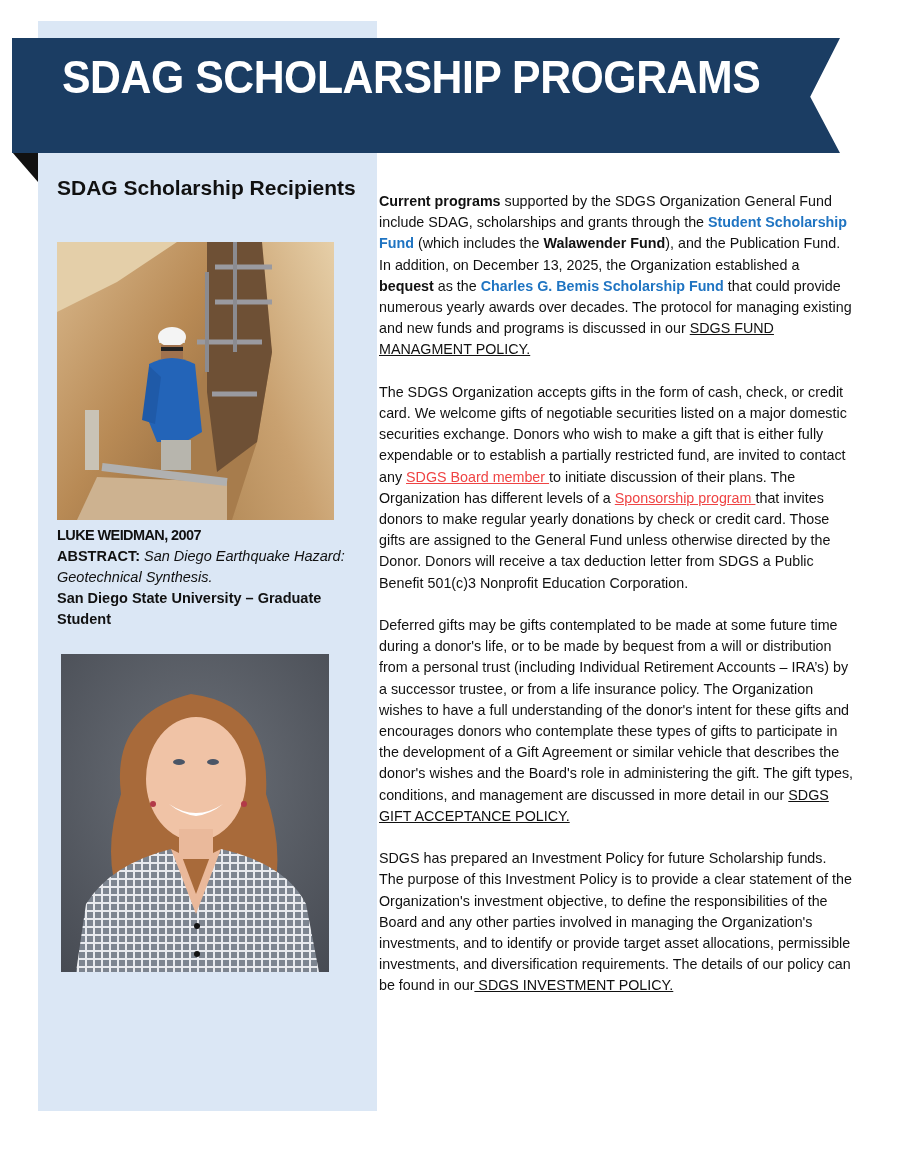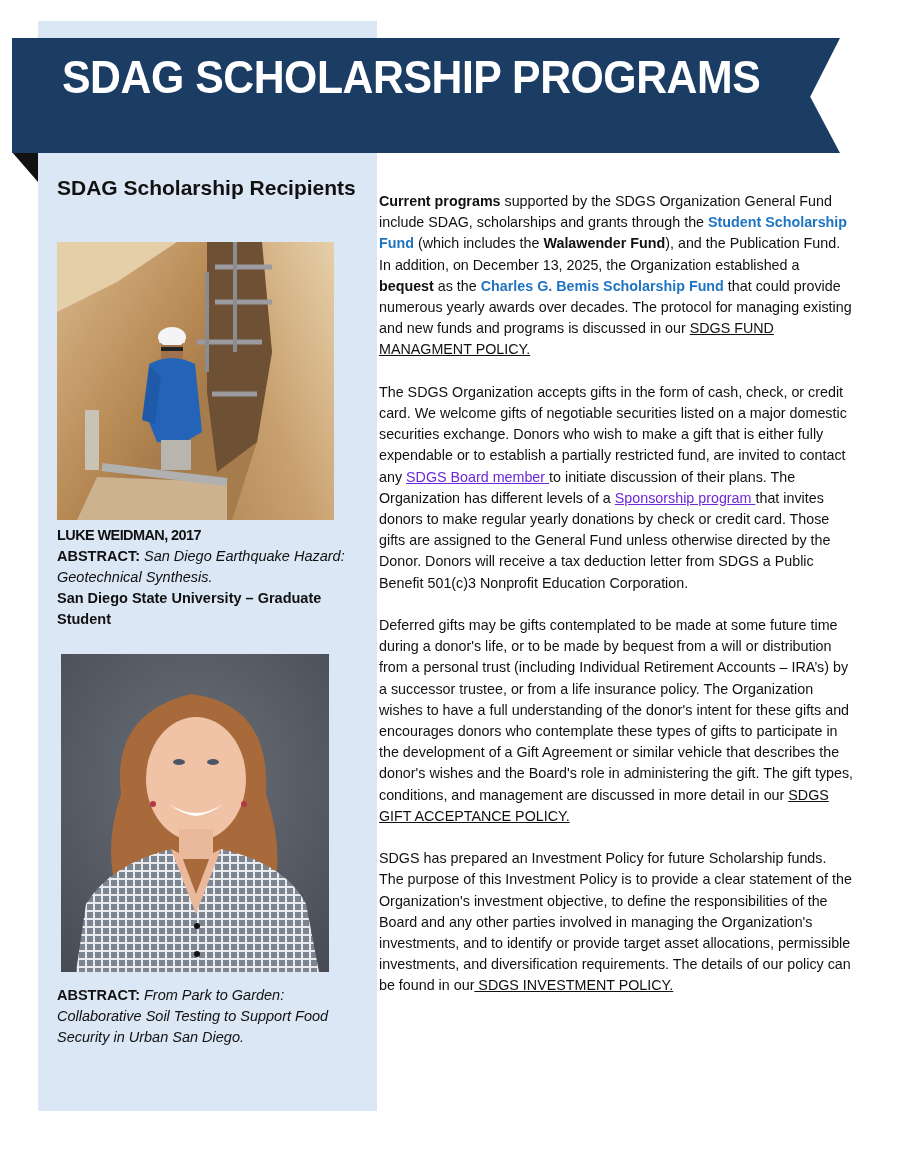--- a/index.html
+++ b/index.html
@@ -46,21 +46,21 @@
     .cap-abstract { font-style: italic; }
     .cap-school { font-weight: bold; }
 
     .main {
       position: absolute; left: 379px; top: 191px; width: 475px;
       font-family: "Liberation Sans", sans-serif; font-size: 14.3px; line-height: 21.2px; color: #111;
     }
     .main p { margin-bottom: 21.2px; }
     .b { font-weight: bold; }
     .blue { color: #1f74c2; font-weight: bold; }
-    .link { color: #6d28d9; text-decoration: underline; }
+    .link { color: #ef4444; text-decoration: underline; }
     .ul { text-decoration: underline; }
   </style>
 </head>
 <body>
 
 <div class="sidebar"></div>
 <div class="banner-fold"></div>
 <div class="banner"></div>
 <div class="banner-title">SDAG SCHOLARSHIP PROGRAMS</div>
 
@@ -100,21 +100,21 @@
     <ellipse cx="115" cy="95" rx="14" ry="10" fill="#f4f4f4"></ellipse>
     <rect x="104" y="103" width="22" height="14" fill="#a0724e"></rect>
     <rect x="104" y="105" width="22" height="4" fill="#222"></rect>
     <path d="M92,122 Q115,110 138,122 L145,190 L128,200 L100,200 L92,180 Z" fill="#2364b8"></path>
     <path d="M92,124 L85,178 L98,182 L104,135 Z" fill="#1f5aa8"></path>
     <rect x="104" y="198" width="30" height="30" fill="#b7b5ad"></rect>
   </svg>
 </div>
 
 <div class="caption cap1">
-  <div class="cap-name">LUKE WEIDMAN, 2017</div>
+  <div class="cap-name">LUKE WEIDMAN, 2007</div>
   <div><span class="cap-label">ABSTRACT:</span> <span class="cap-abstract">San Diego Earthquake Hazard: Geotechnical Synthesis.</span></div>
   <div class="cap-school">San Diego State University – Graduate Student</div>
 </div>
 
 <div class="photo photo2">
   <svg width="268" height="318" viewBox="0 0 268 318" xmlns="http://www.w3.org/2000/svg">
     <defs>
       <radialGradient id="bg2" cx="0.5" cy="0.4" r="0.8">
         <stop offset="0" stop-color="#6b7078"></stop>
           <stop offset="1" stop-color="#464a52"></stop>
@@ -135,21 +135,20 @@
     <circle cx="92" cy="150" r="3" fill="#b23a48"></circle>
     <circle cx="183" cy="150" r="3" fill="#b23a48"></circle>
     <path d="M15,318 L25,250 Q50,210 110,195 L135,250 L160,195 Q225,210 245,250 L258,318 Z" fill="url(#plaid)"></path>
     <path d="M110,195 L135,260 L160,195 L150,200 L135,240 L120,200 Z" fill="#eab99b"></path>
     <circle cx="136" cy="272" r="3" fill="#111"></circle>
     <circle cx="136" cy="300" r="3" fill="#111"></circle>
   </svg>
 </div>
 
 <div class="caption cap2">
-  <div><span class="cap-label">ABSTRACT:</span> <span class="cap-abstract">From Park to Garden: Collaborative Soil Testing to Support Food Security in Urban San Diego.</span></div>
 </div>
 
 <div class="main">
   <p><span class="b">Current programs</span><span> supported by the SDGS Organization General Fund include SDAG, scholarships and grants through the </span><span class="blue">Student Scholarship Fund</span><span> (which includes the </span><span class="b">Walawender Fund</span><span>), and the Publication Fund.  In addition, on December 13, 2025, the Organization established a </span><span class="b">bequest</span><span> as the </span><span class="blue">Charles G. Bemis Scholarship Fund</span><span> that could provide numerous yearly awards over decades.  The protocol for managing existing and new funds and programs is discussed in our </span><a class="ul">SDGS FUND MANAGMENT POLICY.</a></p>
 
   <p><span>The SDGS Organization accepts gifts in the form of cash, check, or credit card. We welcome gifts of negotiable securities listed on a major domestic securities exchange. Donors who wish to make a gift that is either fully expendable or to establish a partially restricted fund, are invited to contact any </span><a class="link">SDGS Board member </a><span>to initiate discussion of their plans. The Organization has different levels of a </span><a class="link">Sponsorship program </a><span>that invites donors to make regular yearly donations by check or credit card. Those gifts are assigned to the General Fund unless otherwise directed by the Donor. Donors will receive a tax deduction letter from SDGS a Public Benefit 501(c)3 Nonprofit Education Corporation.</span></p>
 
   <p><span>Deferred gifts may be gifts contemplated to be made at some future time during a donor's life, or to be made by bequest from a will or distribution from a personal trust (including Individual Retirement Accounts – IRA’s) by a successor trustee, or from a life insurance policy. The Organization wishes to have a full understanding of the donor's intent for these gifts and encourages donors who contemplate these types of gifts to participate in the development of a Gift Agreement or similar vehicle that describes the donor's wishes and the Board's role in administering the gift. The gift types, conditions, and management are discussed in more detail in our </span><a class="ul">SDGS GIFT ACCEPTANCE POLICY.</a></p>
 
   <p><span>SDGS has prepared an Investment Policy for future Scholarship funds. The purpose of this Investment Policy is to provide a clear statement of the Organization's investment objective, to define the responsibilities of the Board and any other parties involved in managing the Organization's investments, and to identify or provide target asset allocations, permissible investments, and diversification requirements.  The details of our policy can be found in our</span><a class="ul"> SDGS INVESTMENT POLICY.</a></p>

